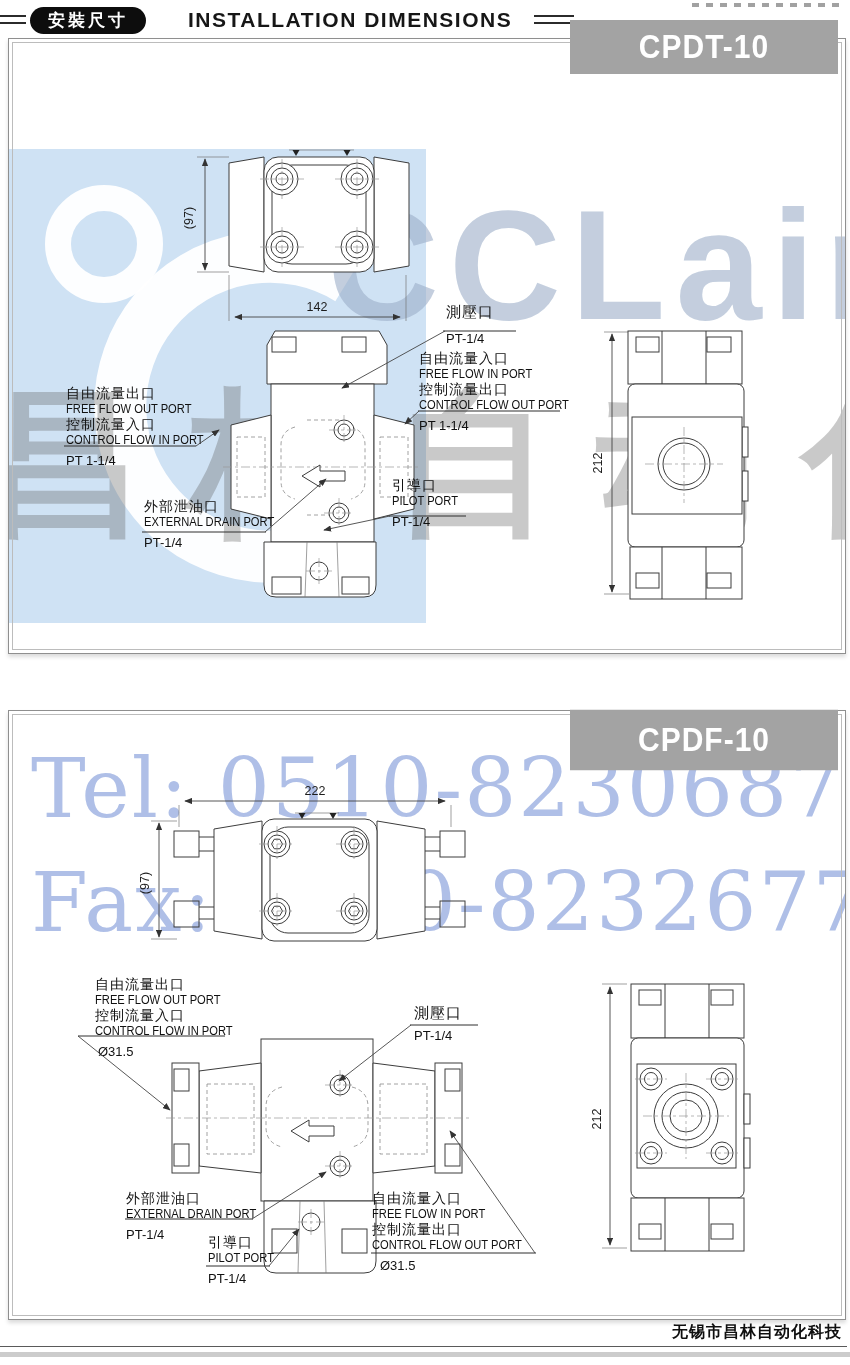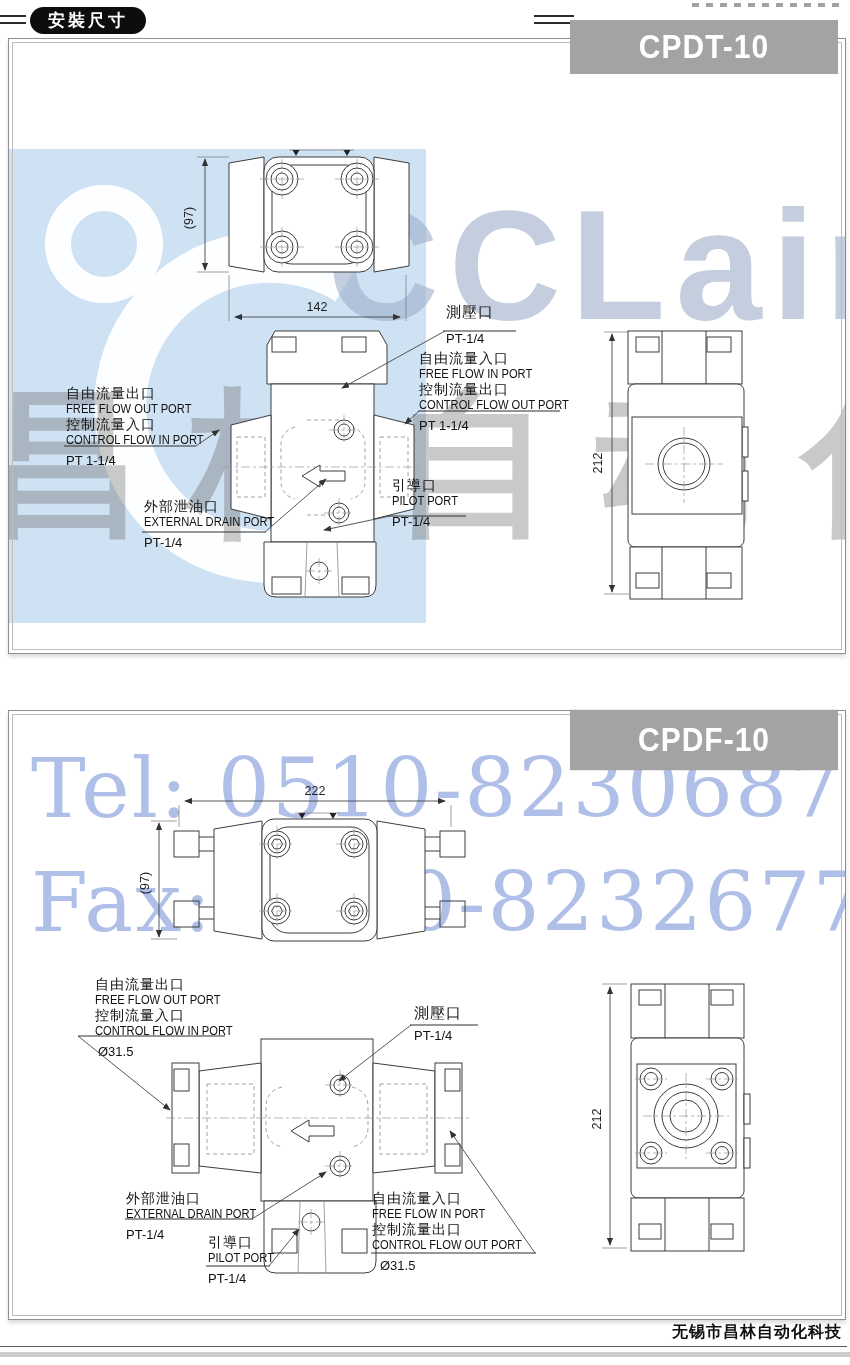--- a/index.html
+++ b/index.html
@@ -83,20 +83,21 @@
         </g>
       <g id="portc">
           <circle r="10" class="sf"></circle>
           <circle r="6" class="s"></circle>
         </g>
     </defs>
   </svg>
 
   <div class="rule" style="left:0;top:15px;width:26px"></div>
   <span class="pill">安裝尺寸</span>
+  <div class="title">INSTALLATION DIMENSIONS</div>
   <div class="rule" style="left:534px;top:15px;width:40px"></div>
   <div class="corner"></div>
 
   <section class="panel p1">
     <div class="wm-blue">
       <svg width="417" height="474">
         <path d="M340,130 A150,150 0 1 0 348,380" stroke="#fff" stroke-width="52" fill="none" opacity=".95"></path>
         <circle cx="95" cy="95" r="46" stroke="#fff" stroke-width="26" fill="none" opacity=".95"></circle>
       </svg>
     </div>

